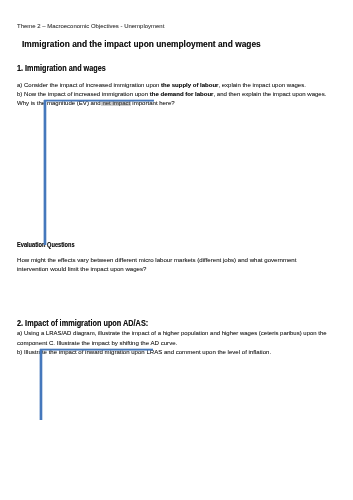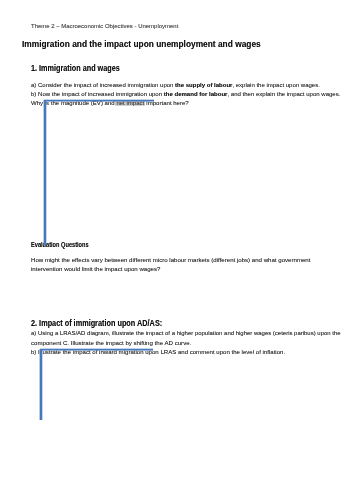--- a/index.html
+++ b/index.html
@@ -3,21 +3,21 @@
 <meta charset="utf-8">
 <title>Immigration and the impact upon unemployment and wages</title>
 <style>
   html,body{margin:0;padding:0;background:#ffffff;}
   body{width:353px;height:500px;overflow:hidden;background:#fff;
        font-family:"Liberation Sans",sans-serif;color:#303030;
        -webkit-font-smoothing:antialiased;}
   .ln{text-shadow:0 0 0.45px rgba(55,55,55,0.55);}
   .page{position:relative;width:353px;height:420px;background:#fff;overflow:hidden;}
 
-  .ln{position:absolute;left:31px;white-space:nowrap;line-height:0;}
+  .ln{position:absolute;left:17px;white-space:nowrap;line-height:0;}
   .sx{display:inline-block;transform-origin:0 50%;white-space:nowrap;}
 
   .hdr   {font-size:5.97px; color:#4a4a4a;}
   .title {font-size:9.00px; font-weight:700; color:#111111;}
   .h2    {font-size:8.40px; font-weight:700; color:#111111;}
   .evalh {font-size:6.40px; font-weight:700; color:#111111;}
   .body  {font-size:6.00px; color:#2b2b2b;}
 
   b{font-weight:700;color:#131313;}
 

